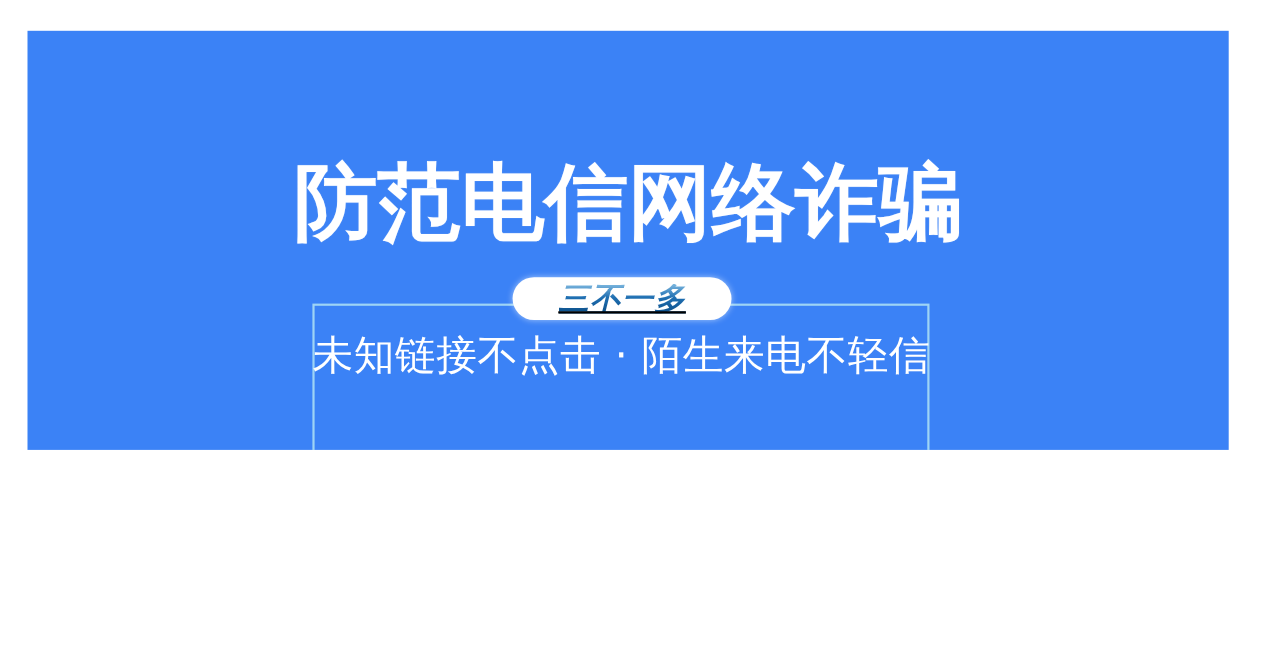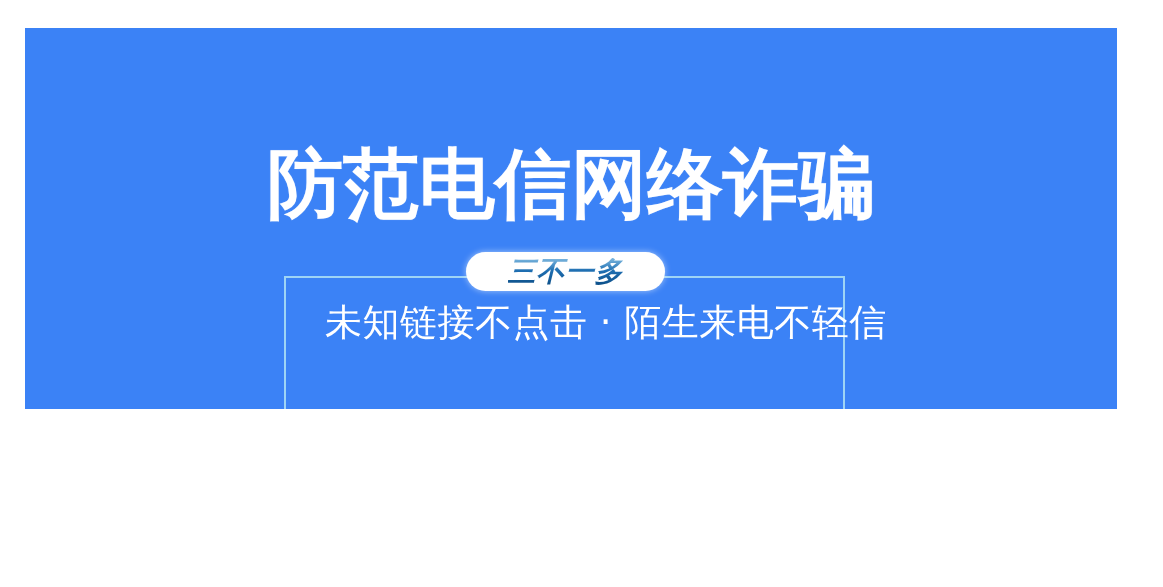--- a/index.html
+++ b/index.html
@@ -66,20 +66,21 @@
     left: 441px;  
     top: 224px;   
     width: 199px;
     height: 39px;
     border-radius: 20px;
     background: #ffffff;
     display: flex;
     align-items: center;
     justify-content: center;
     box-shadow: 0 0 6px rgba(255,255,255,0.55);
+    text-decoration: underline;
   }
   #slogan-badge-text {
     font-family: "DejaVu Serif", "Liberation Serif", serif;
     font-weight: bold;
     font-style: italic;
     font-size: 28px;
     line-height: 1;
     letter-spacing: 1px;
     white-space: nowrap;
     background: linear-gradient(180deg, #7fb9e0 0%, #1f6fb2 45%, #0b4d86 100%);
@@ -88,21 +89,20 @@
     color: transparent;
   }
 
   
   #slogan-lines {
     position: absolute;
     left: 259px;
     top: 268px;
     width: 561px;
     text-align: center;
-    padding-left: 41px;
   }
   .slogan-line {
     color: #ffffff;
     font-family: "DejaVu Sans", "Liberation Sans", sans-serif;
     font-size: 37px;
     line-height: 54px;
     letter-spacing: 0.5px;
     white-space: nowrap;
   }
 </style>

